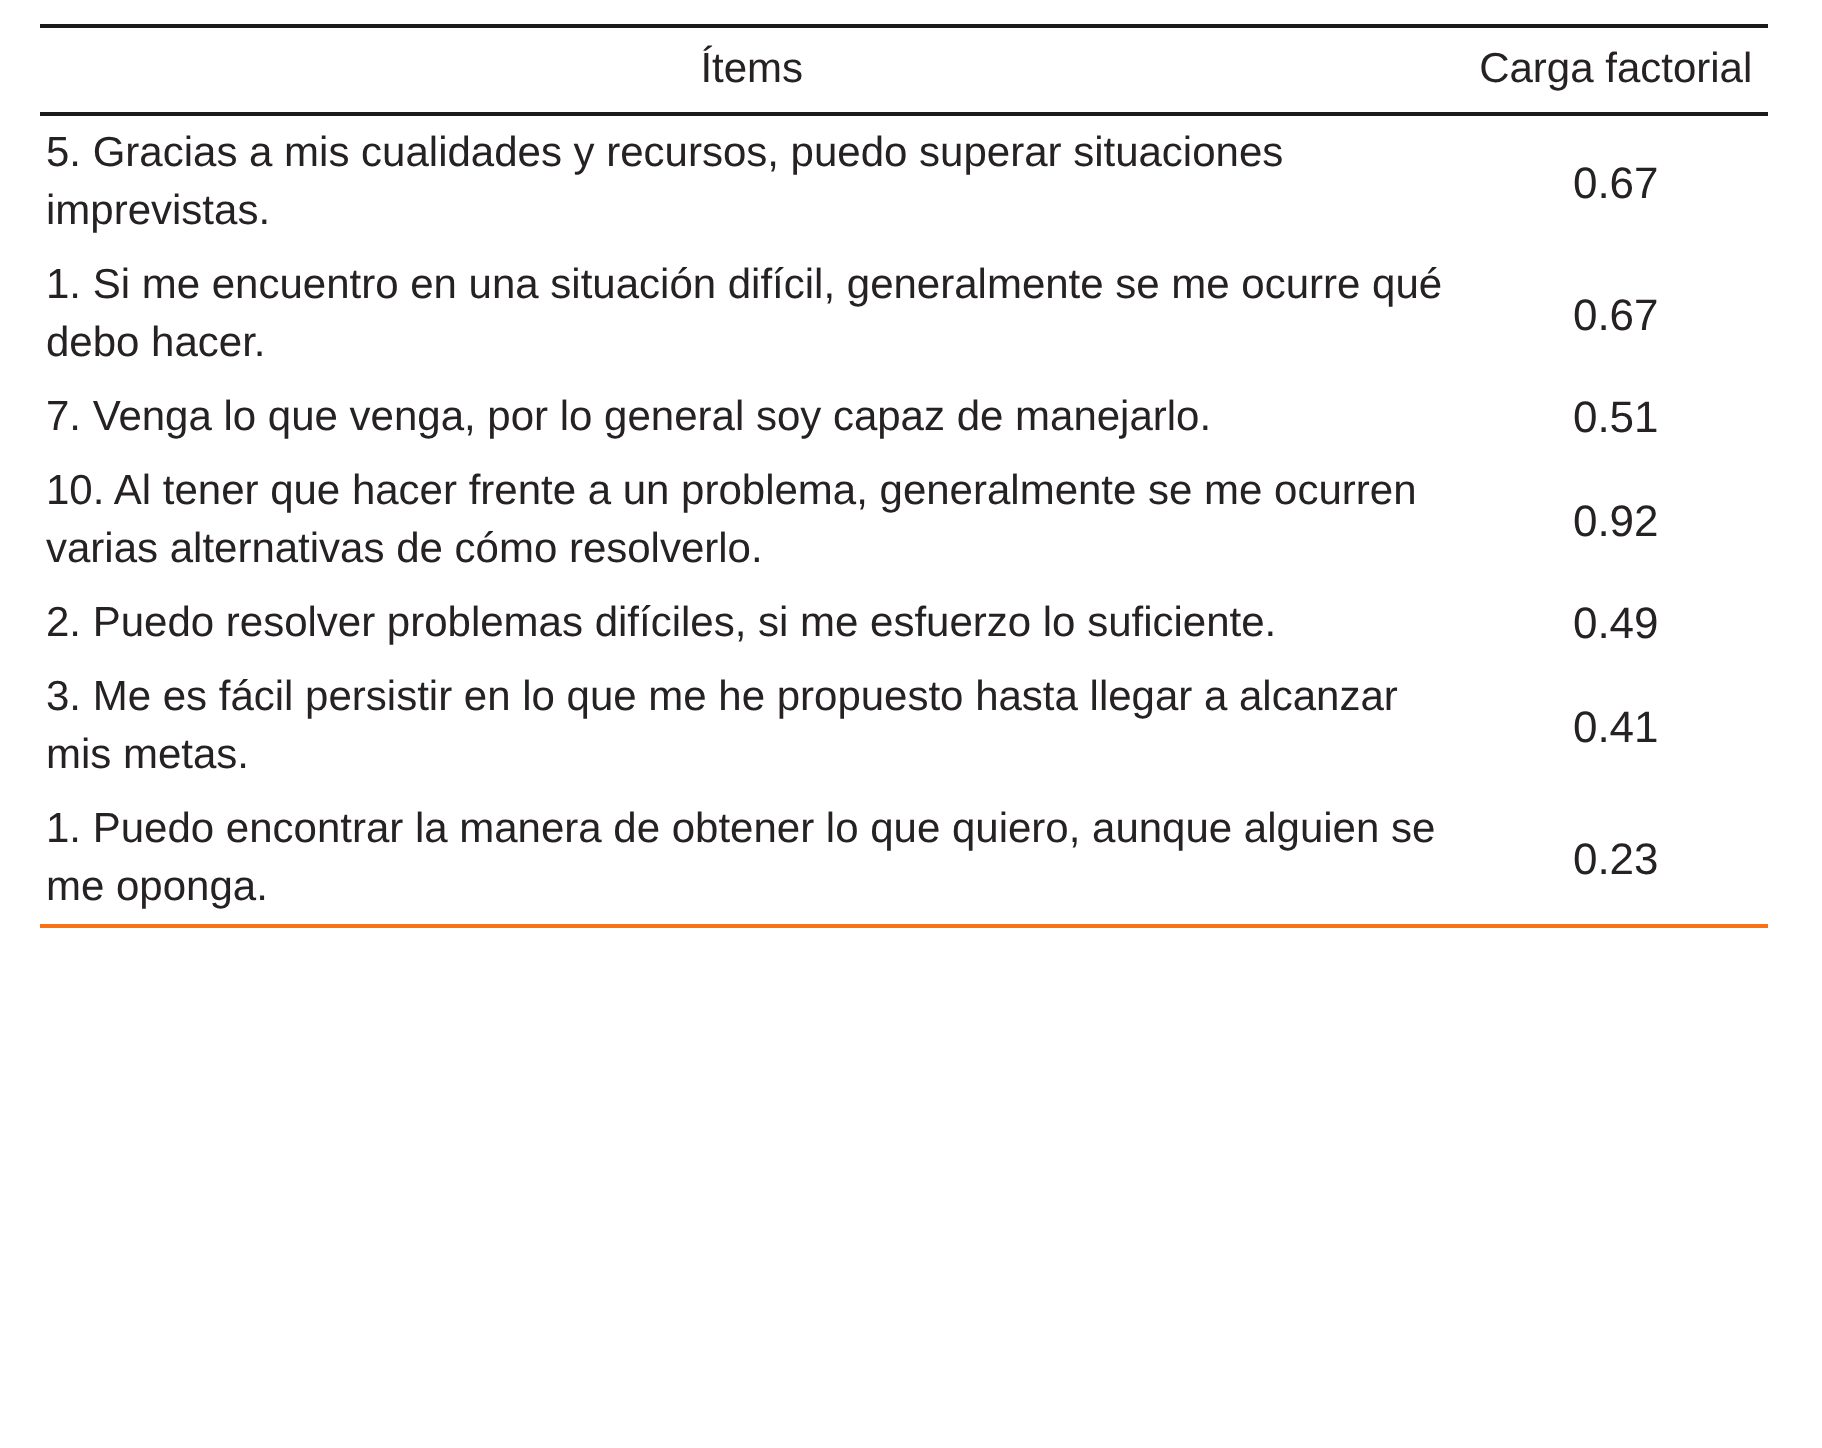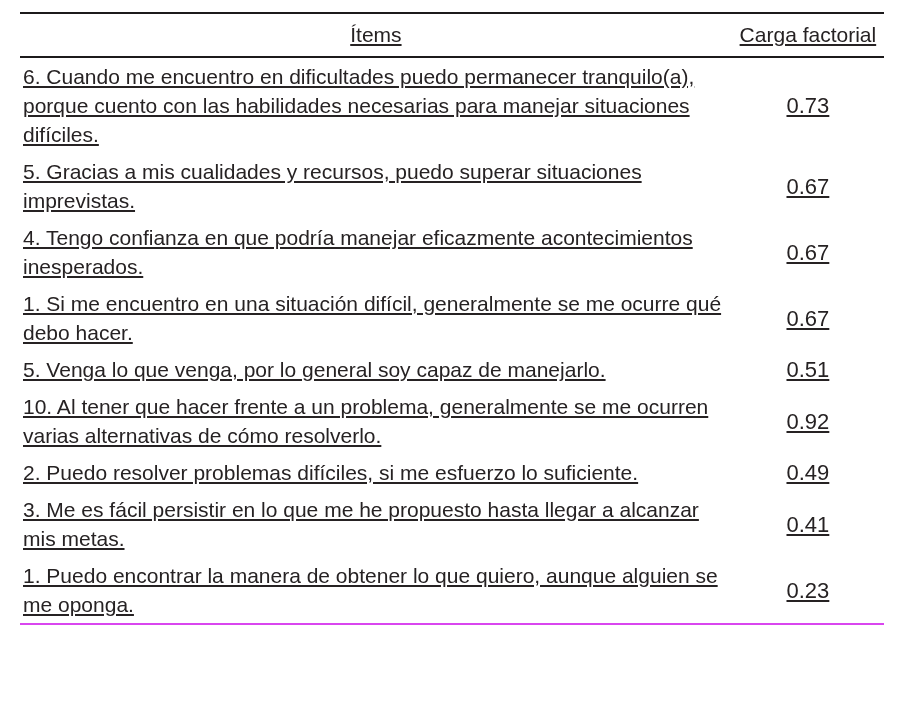--- a/index.html
+++ b/index.html
@@ -14,22 +14,21 @@
     box-sizing: border-box;
     padding: 12px 27px 0 20px;
     font-family: "Liberation Sans", sans-serif;
     color: #262223;
     overflow: hidden;
   }
   table.ftable {
     width: 864px;
     border-collapse: collapse;
     border-top: 2px solid #1c1a1b;
-    border-bottom: 2px solid #d946ef;
-    text-decoration: underline;
+    border-bottom: 2px solid #f97316;
   }
   thead th {
     border-bottom: 2px solid #1c1a1b;
     font-weight: normal;
     font-size: 21px;
     line-height: 26px;
     padding: 8px 4px;
     text-align: center;
     vertical-align: middle;
     color: #262223;
@@ -58,42 +57,34 @@
 
 <div class="page">
   <table class="ftable">
     <thead>
       <tr>
         <th class="col-items">Ítems</th>
         <th class="col-loading">Carga factorial</th>
       </tr>
     </thead>
     <tbody id="rows">
-  <tr>
-    <td class="cell-item">6. Cuando me encuentro en dificultades puedo permanecer tranquilo(a), porque cuento con las habilidades necesarias para manejar situaciones difíciles.</td>
-    <td class="cell-loading">0.73</td>
-  </tr>
 
   <tr>
     <td class="cell-item">5. Gracias a mis cualidades y recursos, puedo superar situaciones imprevistas.</td>
     <td class="cell-loading">0.67</td>
   </tr>
 
-  <tr>
-    <td class="cell-item">4. Tengo confianza en que podría manejar eficazmente acontecimientos inesperados.</td>
-    <td class="cell-loading">0.67</td>
-  </tr>
 
   <tr>
     <td class="cell-item">1. Si me encuentro en una situación difícil, generalmente se me ocurre qué debo hacer.</td>
     <td class="cell-loading">0.67</td>
   </tr>
 
   <tr>
-    <td class="cell-item">5. Venga lo que venga, por lo general soy capaz de manejarlo.</td>
+    <td class="cell-item">7. Venga lo que venga, por lo general soy capaz de manejarlo.</td>
     <td class="cell-loading">0.51</td>
   </tr>
 
 
   <tr>
     <td class="cell-item">10. Al tener que hacer frente a un problema, generalmente se me ocurren varias alternativas de cómo resolverlo.</td>
     <td class="cell-loading">0.92</td>
   </tr>
 
   <tr>

